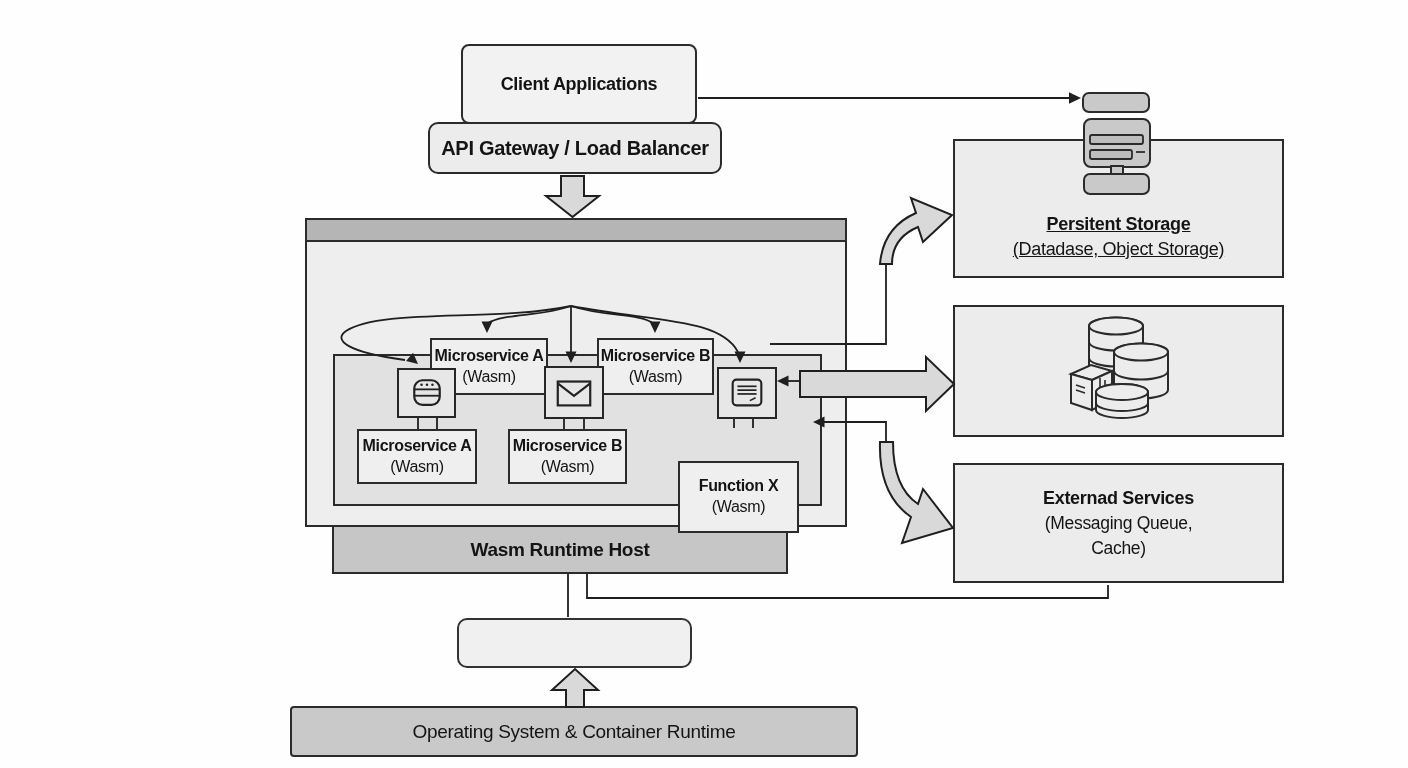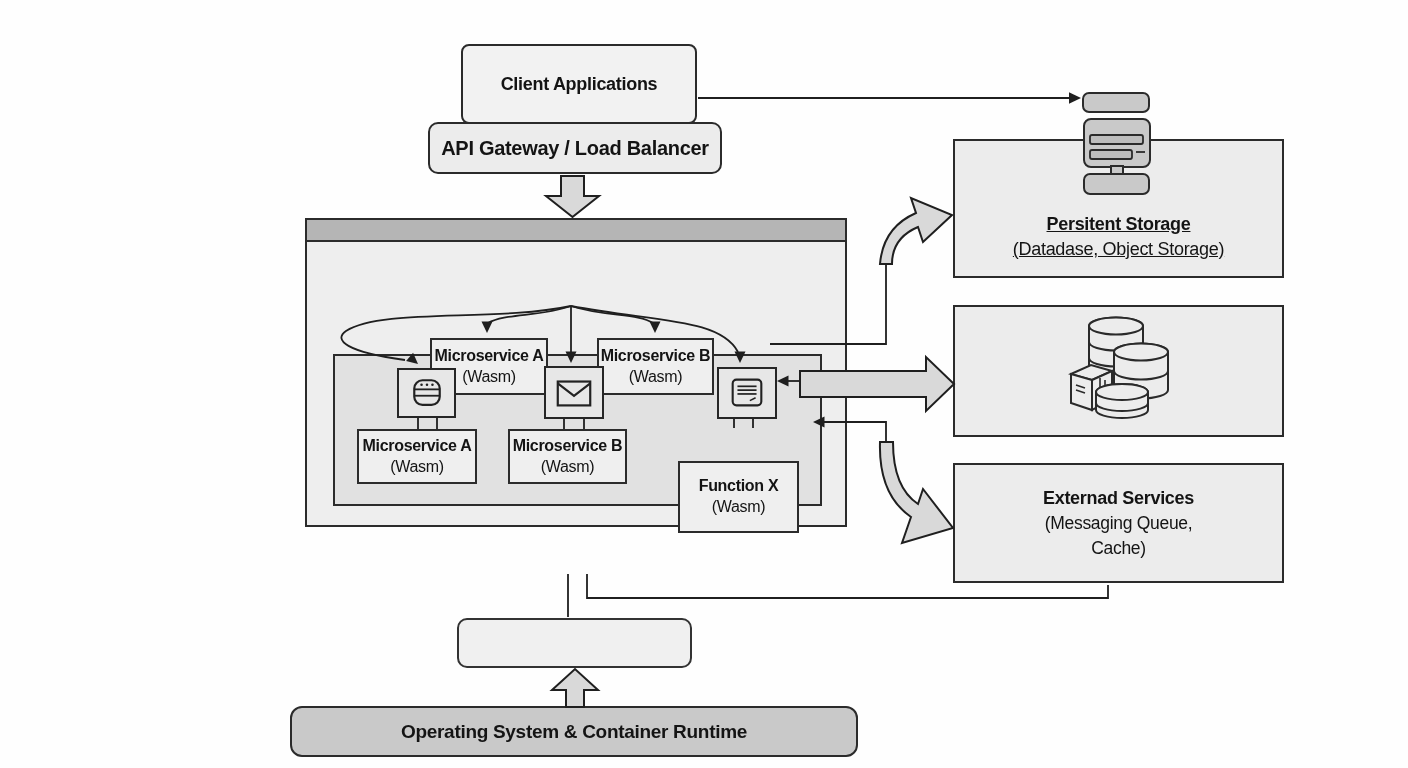--- a/index.html
+++ b/index.html
@@ -29,21 +29,21 @@
   #upper-svc-b{left:597px;top:338px;width:117px;height:57px;z-index:3;}
   #icon-box-1{left:397px;top:368px;width:59px;height:50px;}
   #icon-box-2{left:544px;top:366px;width:60px;height:53px;}
   #icon-box-3{left:717px;top:367px;width:60px;height:52px;}
   #lower-svc-a{left:357px;top:429px;width:120px;height:55px;z-index:5;}
   #lower-svc-b{left:508px;top:429px;width:119px;height:55px;z-index:5;}
   #lower-svc-x{left:678px;top:416px;width:121px;height:72px;z-index:5;margin-top:45px;}
   #wasm-bar{left:332px;top:525px;width:456px;height:49px;background:#c6c6c6;border:2.5px solid #2b2b2b;z-index:2;font-size:19px;font-weight:700;}
   
   #host-gap-box{left:457px;top:618px;width:235px;height:50px;background:#f0f0f0;border-radius:10px;border:2px solid #333;z-index:2;}
-  #os-bar{left:290px;top:706px;width:568px;height:51px;background:#c9c9c9;border-radius:12px;border:2px solid #2b2b2b;z-index:2;font-size:19px;font-weight:700;}
+  #os-bar{left:290px;top:706px;width:568px;height:51px;background:#c9c9c9;border-radius:4px;border:2px solid #2b2b2b;z-index:2;font-size:19px;font-weight:400;}
   
   .right-box{background:#ececec;border:2.5px solid #2b2b2b;z-index:1;}
   #ps-box{left:953px;top:139px;width:331px;height:139px;justify-content:flex-end;padding-bottom:14px;font-size:18px;line-height:1.4;text-decoration:underline;}
   #ps-box .sub-line{font-size:18px;}
   #db-box{left:953px;top:305px;width:331px;height:132px;}
   #ext-box{left:953px;top:463px;width:331px;height:120px;font-size:18px;line-height:1.4;}
   #ext-box .sub-line{font-size:17.5px;}
   
   #connectors{position:absolute;left:0;top:0;width:1408px;height:768px;z-index:10;pointer-events:none;}
   .thin{stroke:#1f1f1f;stroke-width:1.8;fill:none;}
@@ -111,20 +111,23 @@
   </div>
   <div class="box svc-label" id="lower-svc-b">
     <div class="name">Microservice B</div>
     <div>(Wasm)</div>
   </div>
   <div class="box svc-label" id="lower-svc-x">
     <div class="name">Function X</div>
     <div>(Wasm)</div>
   </div>
 
+  <div class="box" id="wasm-bar">
+    <div>Wasm Runtime Host</div>
+  </div>
 
   <div class="abs" id="host-gap-box"></div>
 
   <div class="box" id="os-bar">
     <div>Operating System &amp; Container Runtime</div>
   </div>
 
   <div class="box right-box" id="ps-box">
     <div class="title-line">Persitent Storage</div>
     <div class="sub-line">(Datadase, Object Storage)</div>

